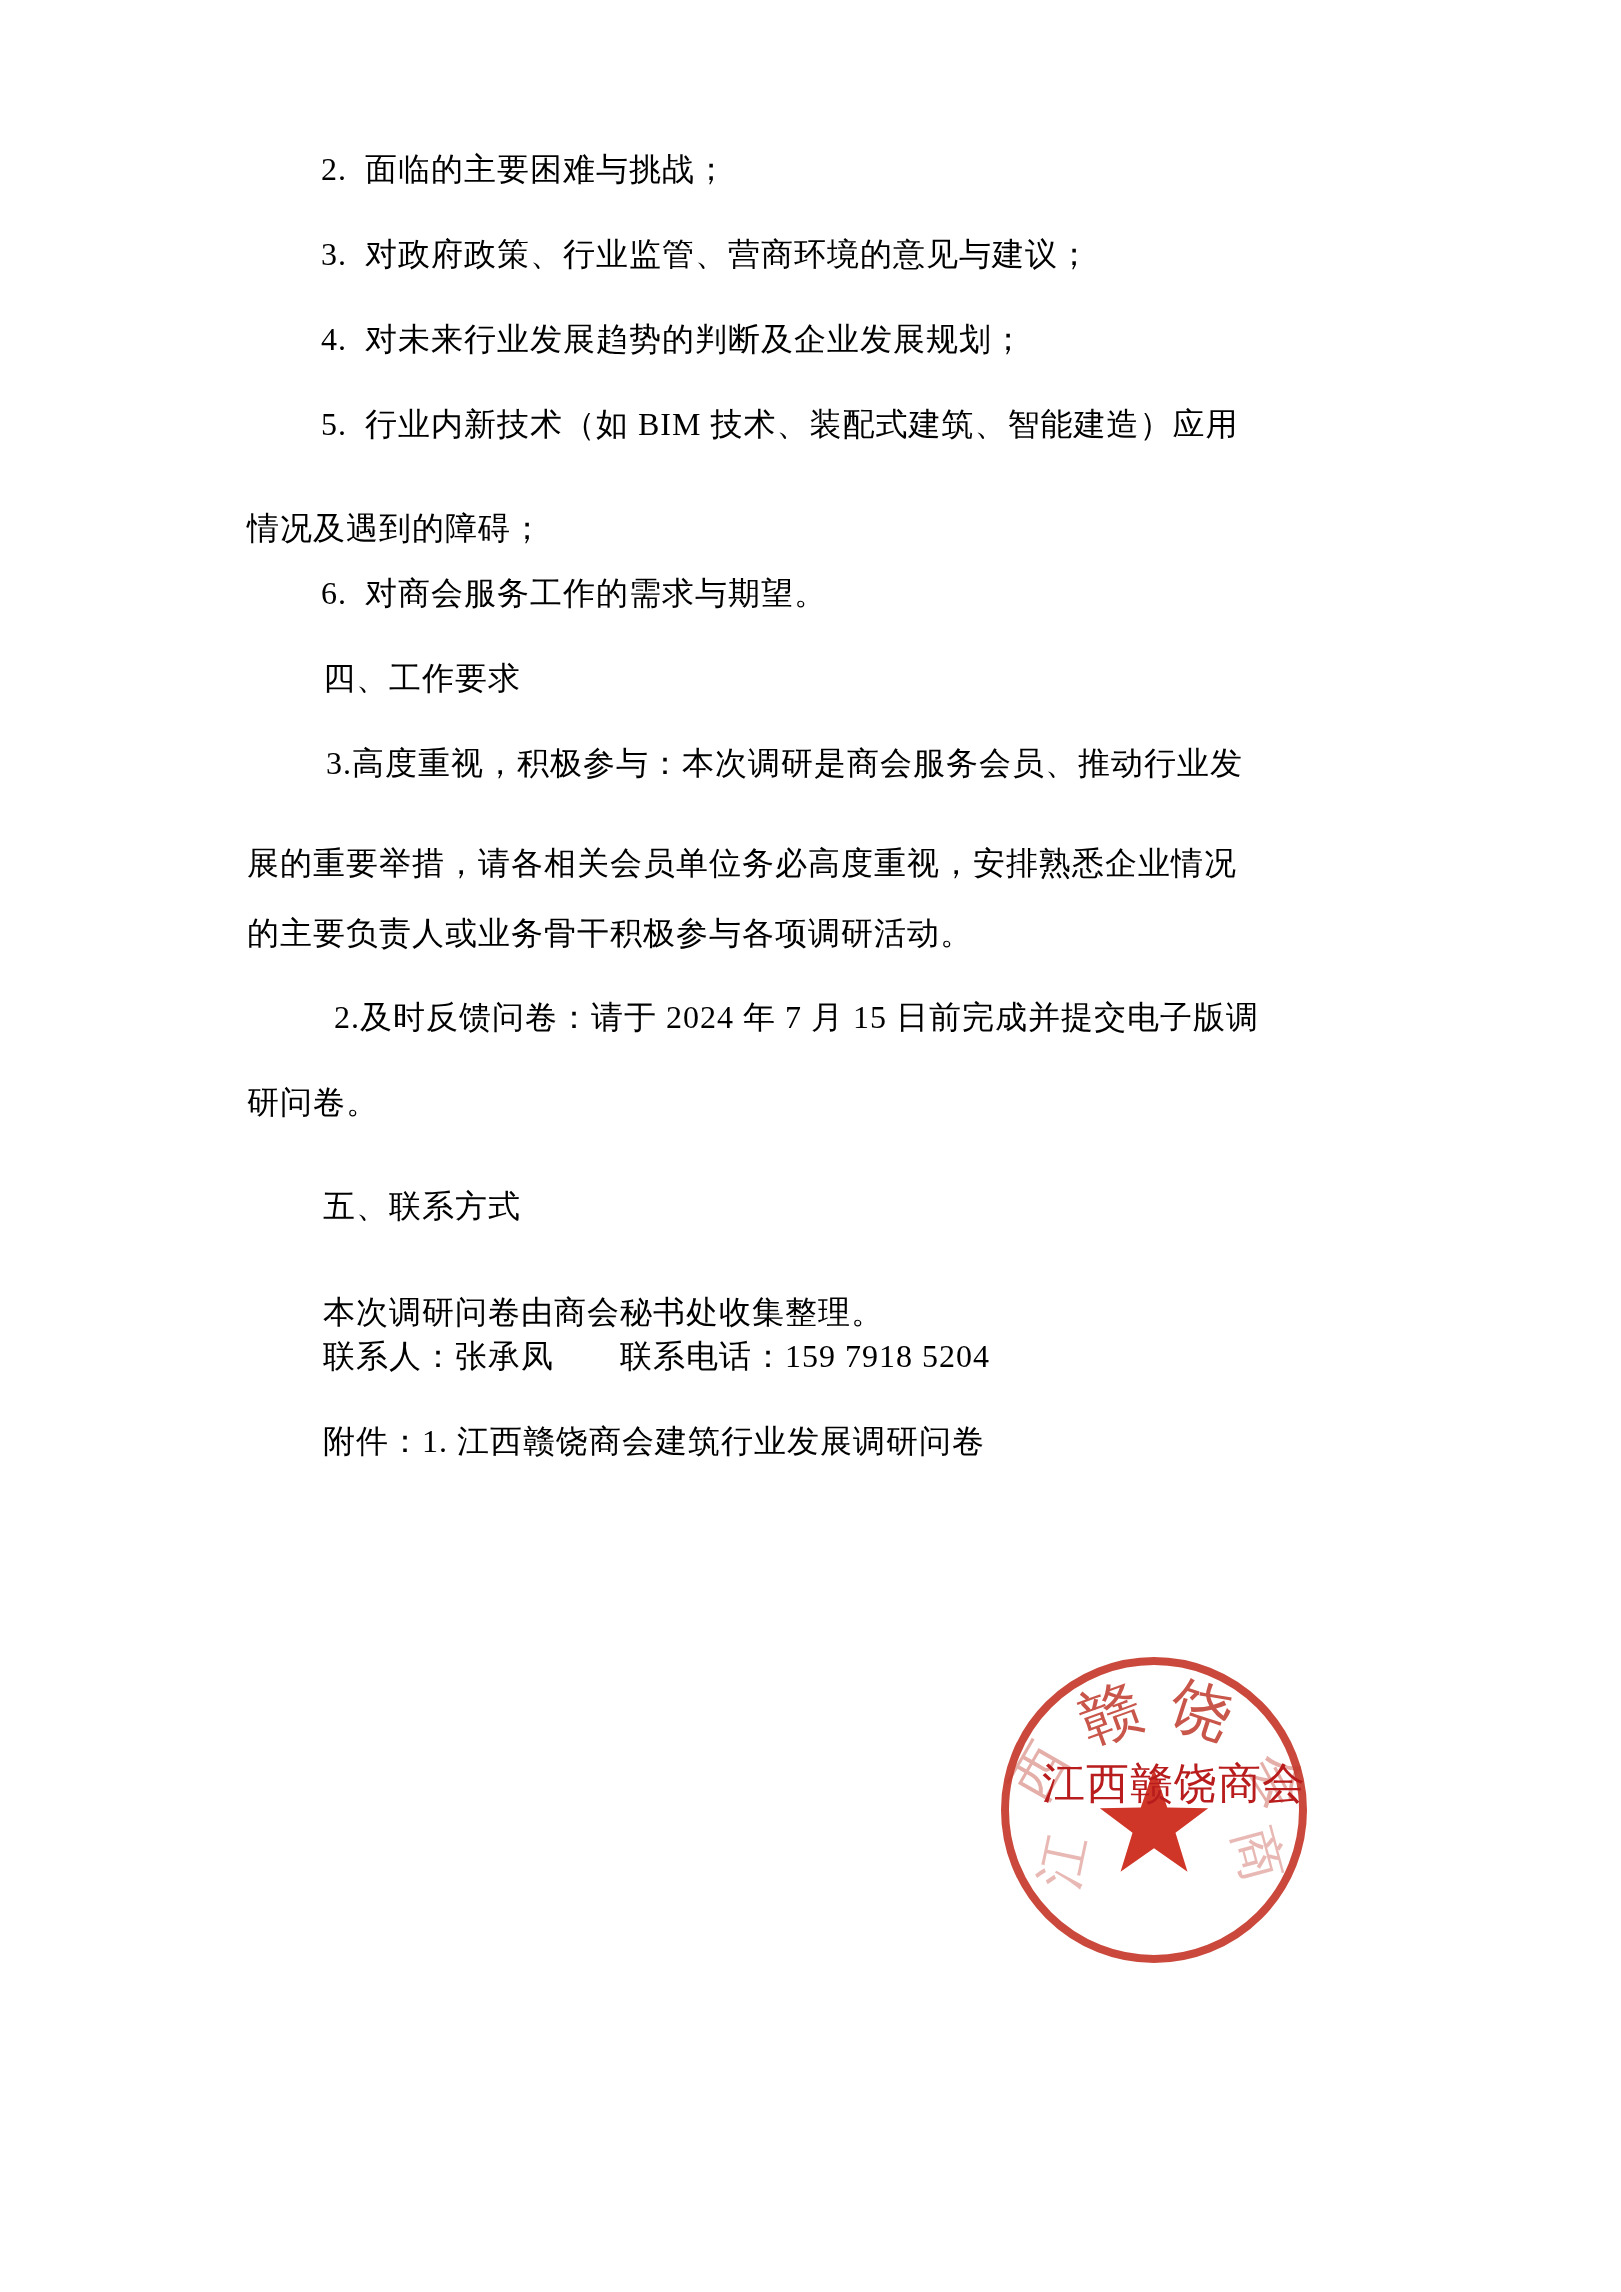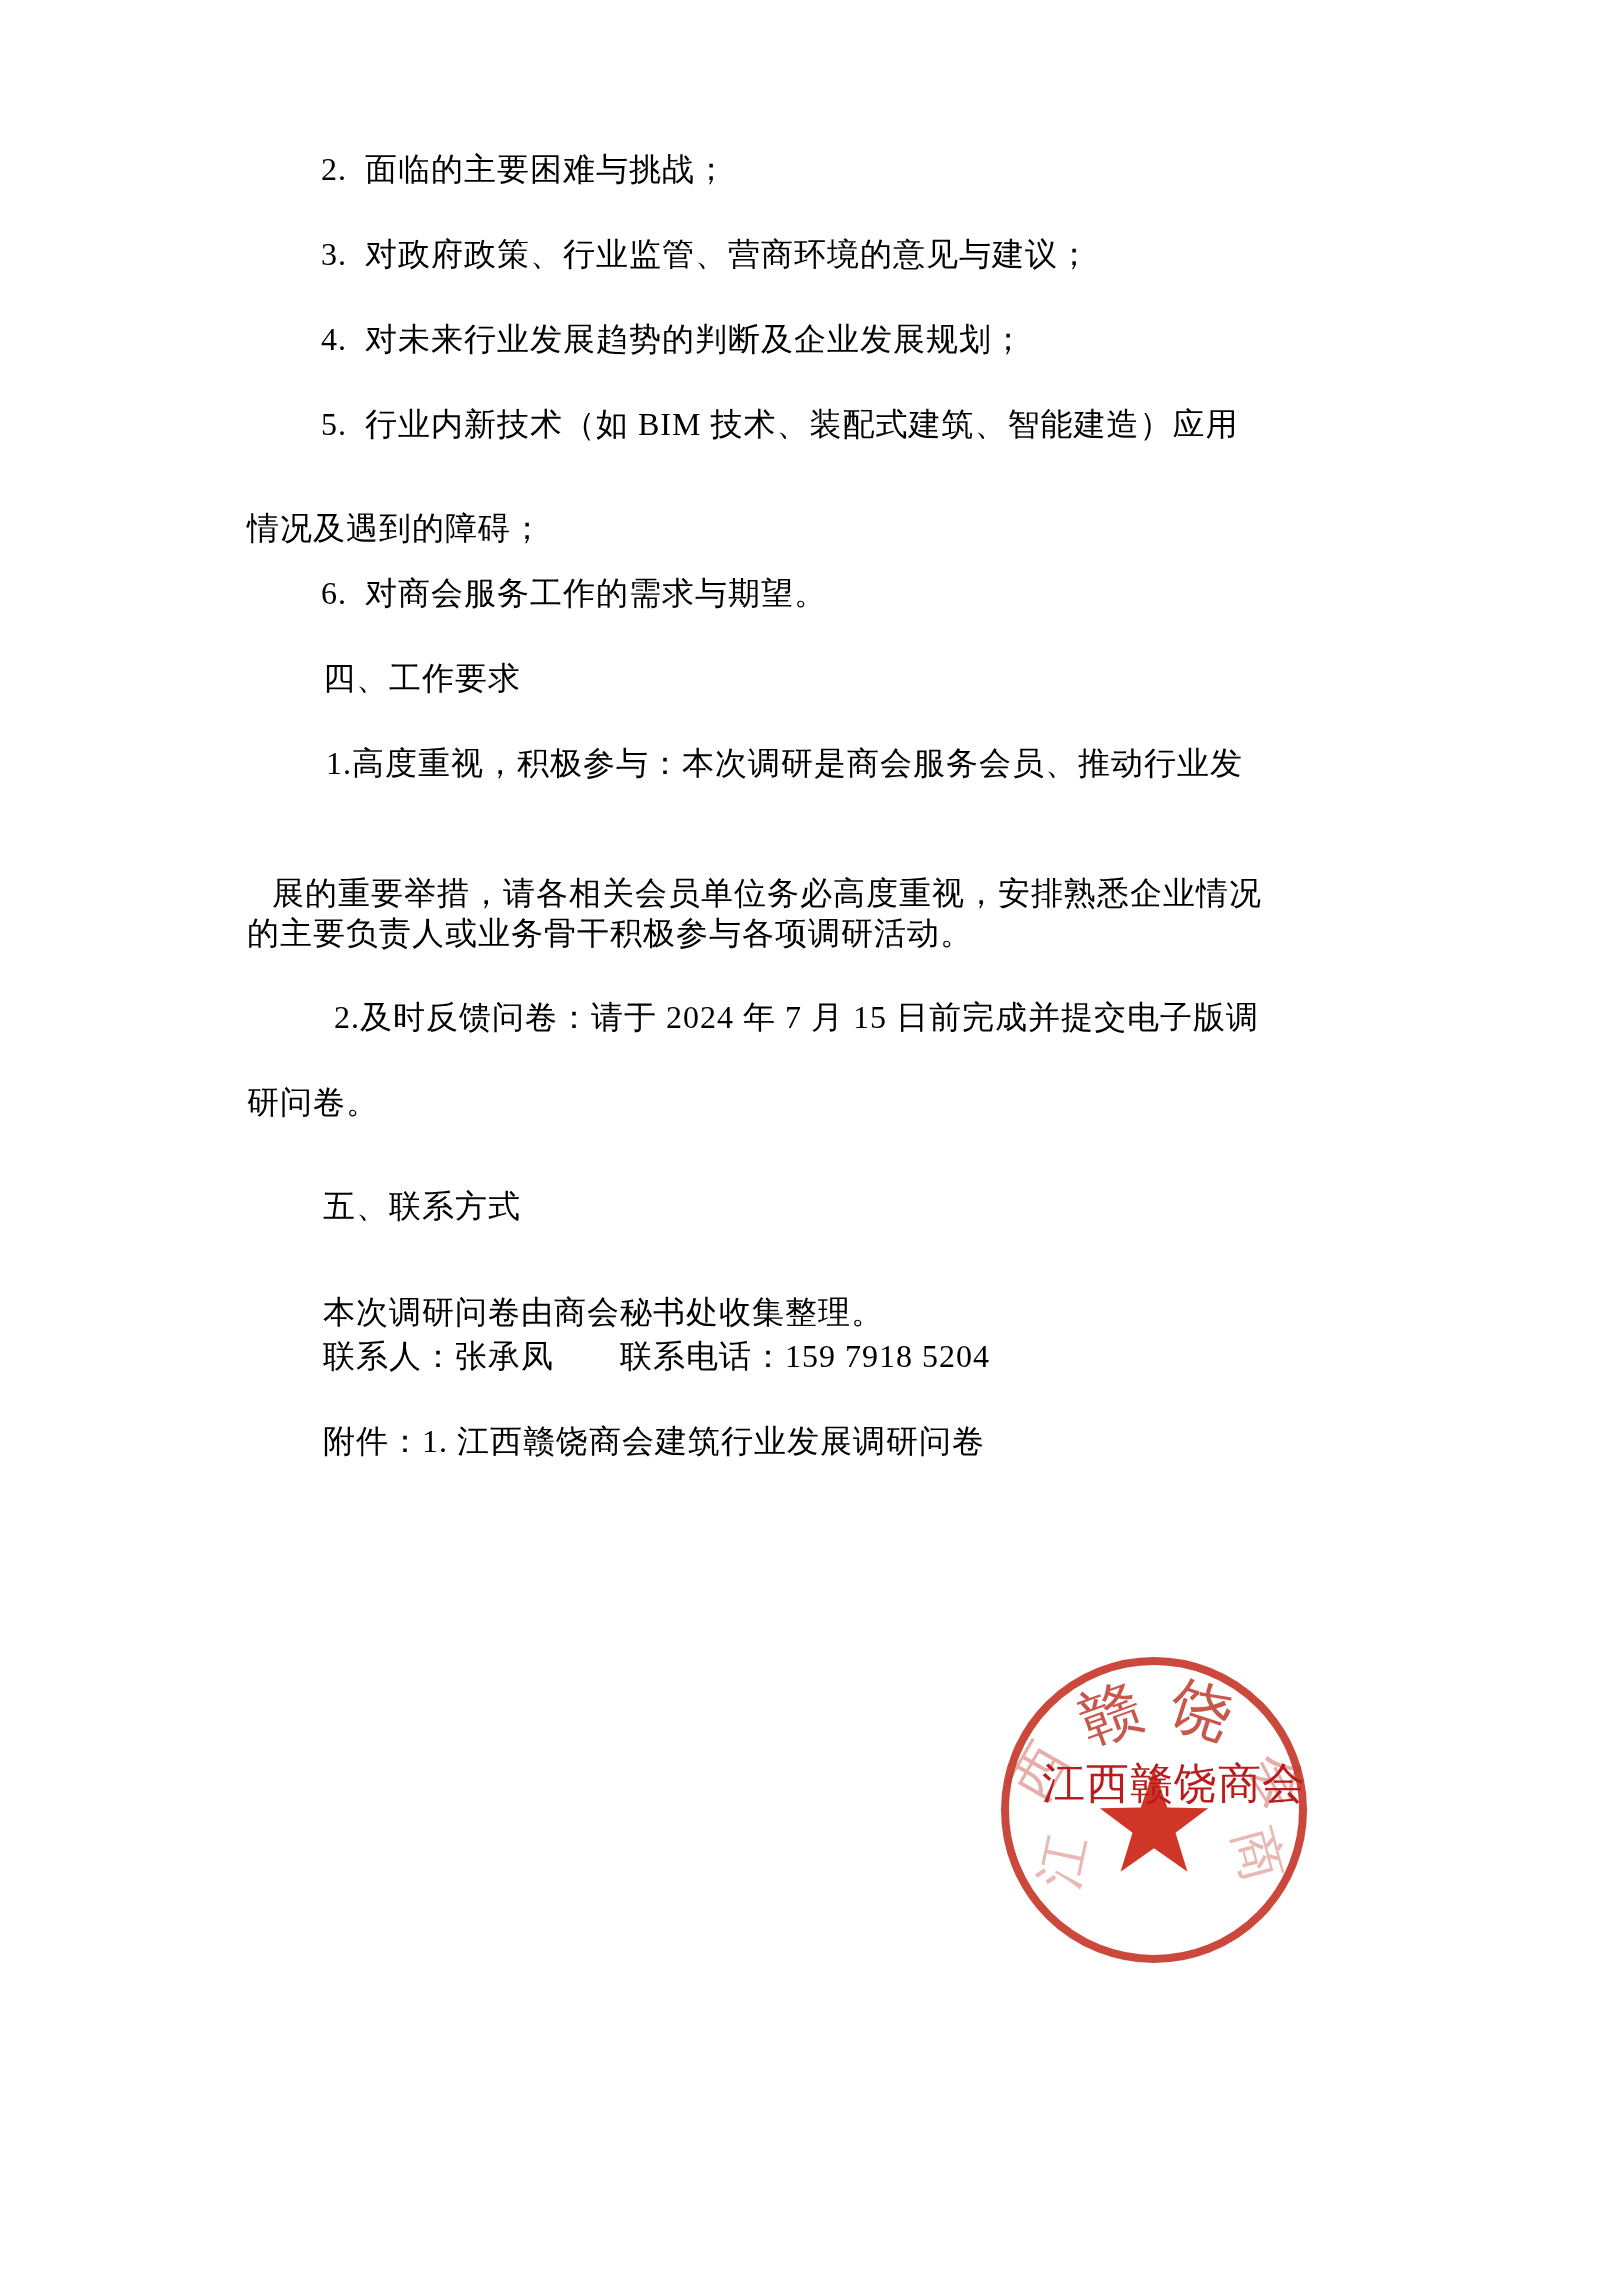--- a/index.html
+++ b/index.html
@@ -57,22 +57,22 @@
 <div id="page">
 
   <div>
       <div class="tline" style="left: 321px; top: 144px;">2.  面临的主要困难与挑战；</div>
       <div class="tline" style="left: 321px; top: 229px;">3.  对政府政策、行业监管、营商环境的意见与建议；</div>
       <div class="tline" style="left: 321px; top: 314px;">4.  对未来行业发展趋势的判断及企业发展规划；</div>
       <div class="tline" style="left: 321px; top: 399px;">5.  行业内新技术（如 BIM 技术、装配式建筑、智能建造）应用</div>
       <div class="tline" style="left: 247px; top: 483px; margin-top: 20px;">情况及遇到的障碍；</div>
       <div class="tline" style="left: 321px; top: 568px;">6.  对商会服务工作的需求与期望。</div>
       <div class="tline" style="left: 323px; top: 653px;">四、工作要求</div>
-      <div class="tline" style="left: 326px; top: 738px;">1.高度重视，积极参与：本次调研是商会服务会员、推动行业发</div>
-      <div class="tline" style="left: 247px; top: 868px; margin-left: 25px;">展的重要举措，请各相关会员单位务必高度重视，安排熟悉企业情况</div>
+      <div class="tline" style="left: 326px; top: 738px;">3.高度重视，积极参与：本次调研是商会服务会员、推动行业发</div>
+      <div class="tline" style="left: 247px; top: 838px;">展的重要举措，请各相关会员单位务必高度重视，安排熟悉企业情况</div>
       <div class="tline" style="left: 247px; top: 908px;">的主要负责人或业务骨干积极参与各项调研活动。</div>
       <div class="tline" style="left: 334px; top: 992px;">2.及时反馈问卷：请于 2024 年 7 月 15 日前完成并提交电子版调</div>
       <div class="tline" style="left: 247px; top: 1077px;">研问卷。</div>
       <div class="tline" style="left: 323px; top: 1161px; margin-top: 20px;">五、联系方式</div>
       <div class="tline" style="left: 323px; top: 1247px; margin-top: 40px;">本次调研问卷由商会秘书处收集整理。</div>
       <div class="tline" style="left: 323px; top: 1331px;">联系人：张承凤　　联系电话：159 7918 5204</div>
       <div class="tline" style="left: 323px; top: 1416px;">附件：1. 江西赣饶商会建筑行业发展调研问卷</div>
     </div>
 
   <div id="seal">

